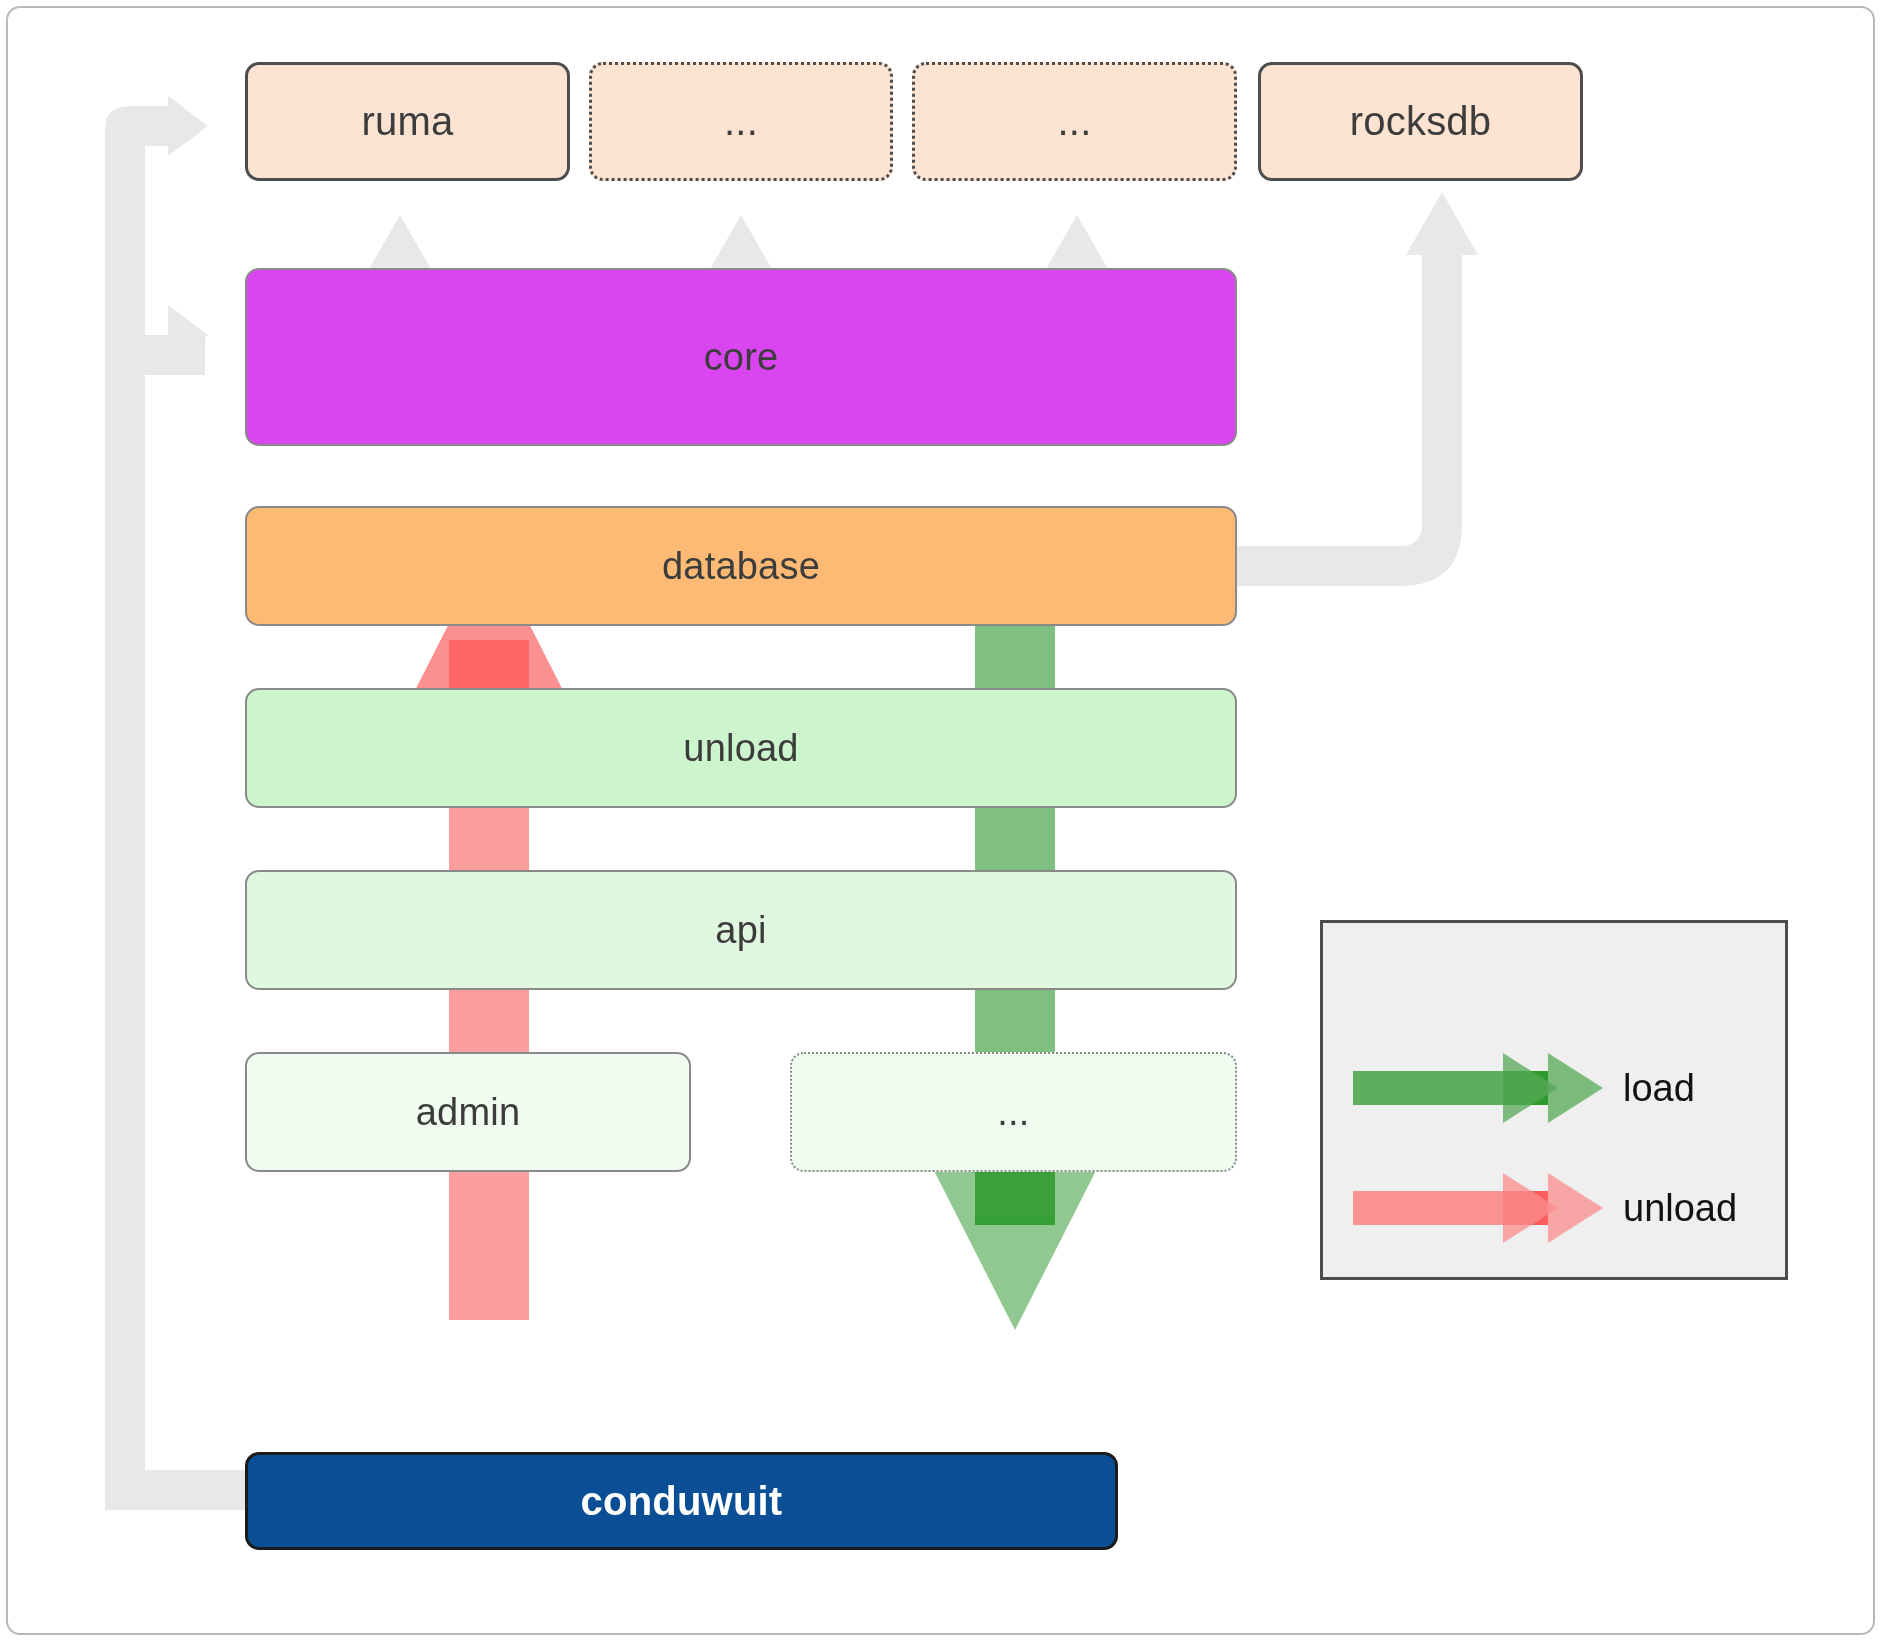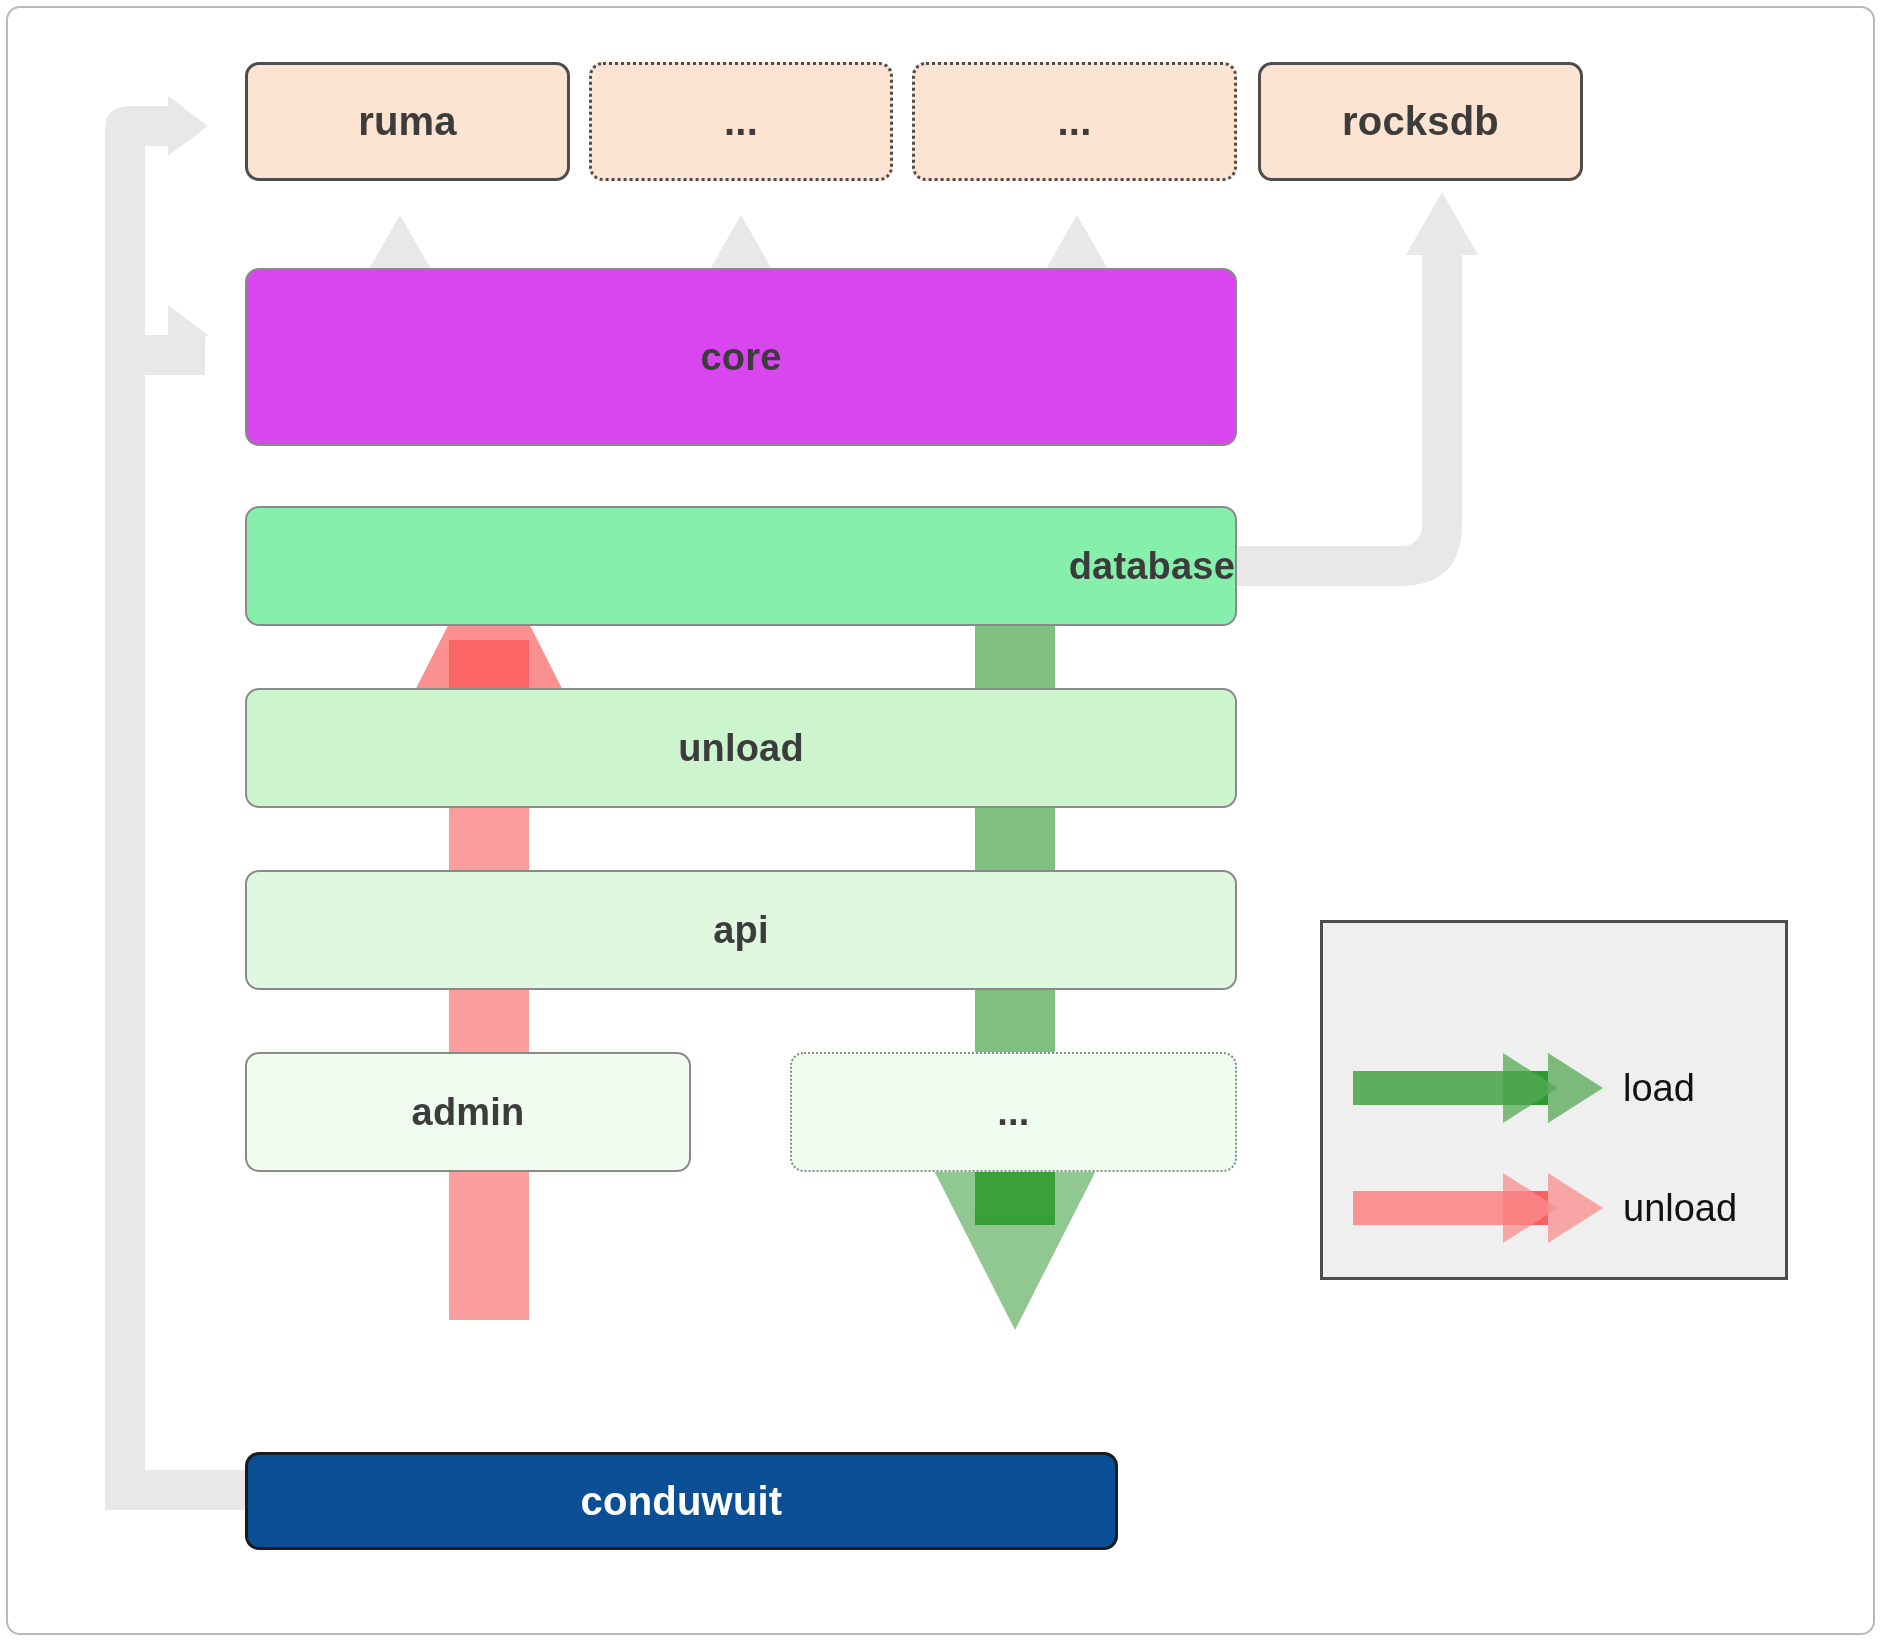--- a/index.html
+++ b/index.html
@@ -34,42 +34,42 @@
     position: absolute;
     box-sizing: border-box;
     display: flex;
     align-items: center;
     justify-content: center;
     border-radius: 14px;
     color: #3c3c3c;
     font-size: 38px;
     letter-spacing: 0.2px;
   }
-  .node .lbl { pointer-events: none; font-weight: bold; }
+  .node .lbl { pointer-events: none; }
 
   
   .dep {
     background: #fde3d2;
     border: 3px solid #4d4d4d;
     height: 119px;
     top: 62px;
     font-size: 40px;
   }
   .dep.dotted {
     border: 3px dotted #4d4d4d;
   }
 
   
   .layer {
     border: 2px solid #8a8a8a;
     height: 148px;
   }
 
   .core-box   { background: #d946ef; }
-  .db-box     { background: #86efac; justify-content: flex-end; }
+  .db-box     { background: #fdba74; }
   .svc-box    { background: #cdf5cd; }
   .api-box    { background: #e0f8e0; }
   .admin-box  { background: #effcef; }
   .dots-box   { background: #effcef; border: 2px dotted #8a8a8a; }
   .router-box { background: #ffffff; }
 
   .cw-box {
     background: #0a4f96;
     border: 3px solid #1b1b1b;
     color: #ffffff;

